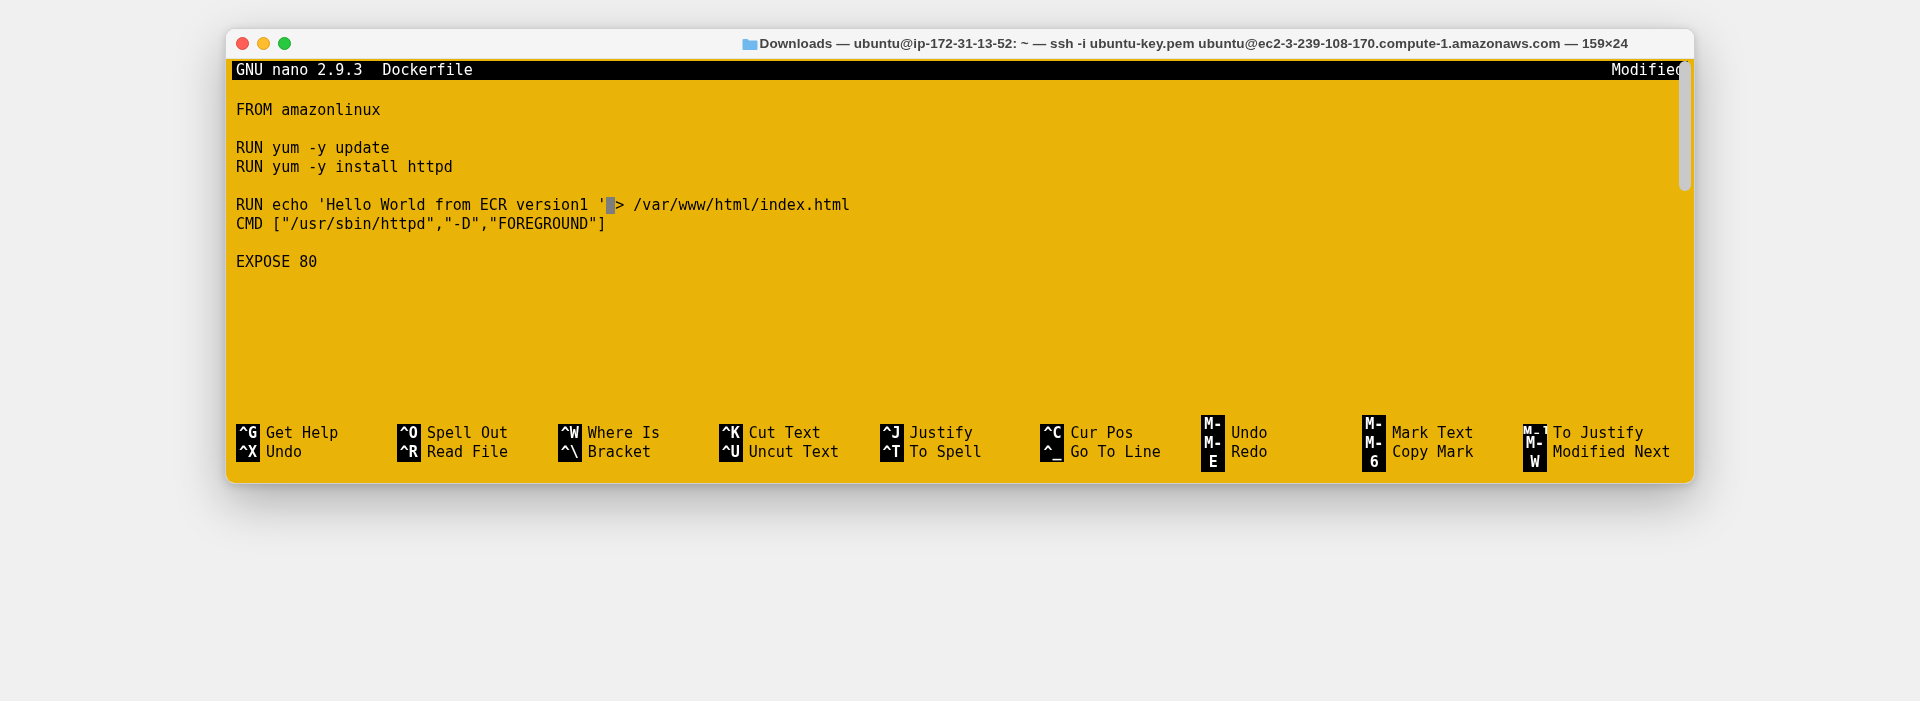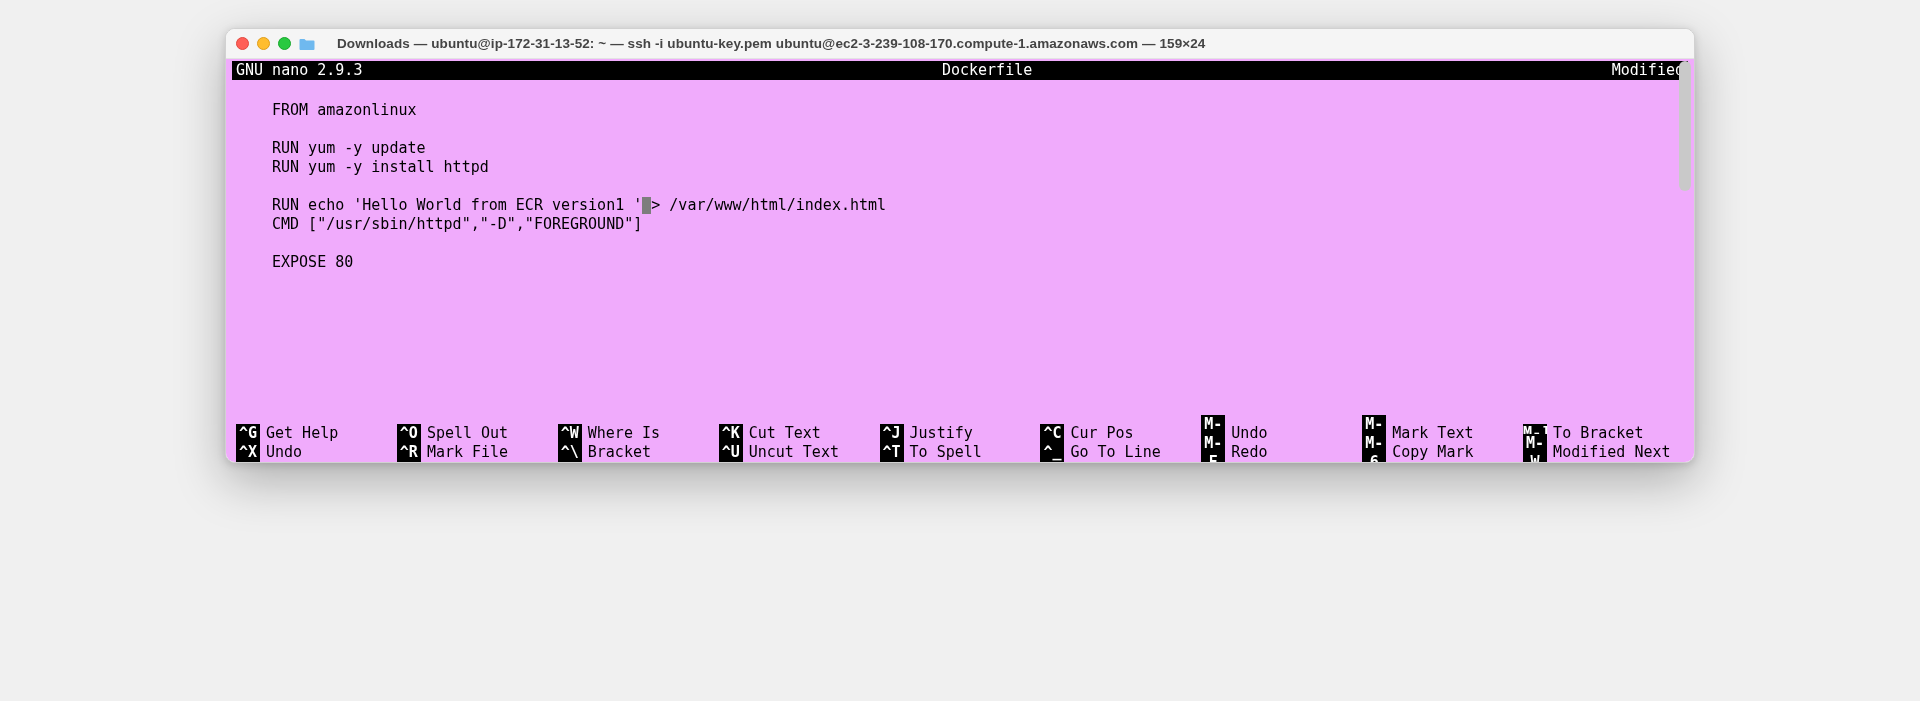--- a/index.html
+++ b/index.html
@@ -30,58 +30,57 @@
       gap: 8px;
     }
     .traffic-lights { display: flex; gap: 8px; }
     .light { width: 13px; height: 13px; border-radius: 50%; }
     .light.red   { background: #ff5f57; border: 1px solid #e1483f; }
     .light.yellow{ background: #ffbd2e; border: 1px solid #e09e19; }
     .light.green { background: #28c940; border: 1px solid #18a82c; }
     .title-wrap {
       flex: 1;
       display: flex;
-      justify-content: flex-start;
+      justify-content: flex-end;
       align-items: center;
-      gap: 22px;
+      gap: 2px;
       font-size: 13.5px;
       color: #444;
       font-weight: 700;
       letter-spacing: .1px;
       overflow: hidden;
       white-space: nowrap;
     }
     .folder-icon { width: 16px; height: 14px; flex-shrink: 0; }
 
     
     .term {
-      background: #f0abfc;
+      background: #eab308;
       color: #000;
       font-family: Menlo, "SF Mono", Consolas, monospace;
       font-size: 15px;
       line-height: 19px;
-      padding: 2px 6px 0 6px;
+      padding: 2px 6px 21px 6px;
       position: relative;
     }
     .status-bar-top {
       background: #000;
       color: #fff;
       display: flex;
       padding: 0 4px;
       height: 19px;
     }
     .status-left  { flex: 0 0 auto; padding-right: 20px; }
-    .status-center{ flex: 1; text-align: center; }
+    .status-center{ flex: 1; text-align: left; }
     .status-right { flex: 0 0 auto; padding-left: 20px; }
 
     .content {
       padding: 2px 4px 0 4px;
       min-height: 342px;
       white-space: pre;
-      margin-left: 36px;
     }
     .content-line { height: 19px; }
     .cursor{
       display:inline-block;
       width:9px; height:17px;
       background:#7d7d7d;
       vertical-align:text-bottom;
     }
 
     .shortcut-grid {
@@ -181,29 +180,29 @@
         <div class="shortcut">
           <span class="key">M-U</span>
           <span class="key-label">Undo</span>
         </div>
         <div class="shortcut">
           <span class="key">M-A</span>
           <span class="key-label">Mark Text</span>
         </div>
         <div class="shortcut">
           <span class="key">M-]</span>
-          <span class="key-label">To Bracket</span>
+          <span class="key-label">To Justify</span>
         </div>
         <div class="shortcut">
           <span class="key">^X</span>
           <span class="key-label">Undo</span>
         </div>
         <div class="shortcut">
           <span class="key">^R</span>
-          <span class="key-label">Mark File</span>
+          <span class="key-label">Read File</span>
         </div>
         <div class="shortcut">
           <span class="key">^\</span>
           <span class="key-label">Bracket</span>
         </div>
         <div class="shortcut">
           <span class="key">^U</span>
           <span class="key-label">Uncut Text</span>
         </div>
         <div class="shortcut">

